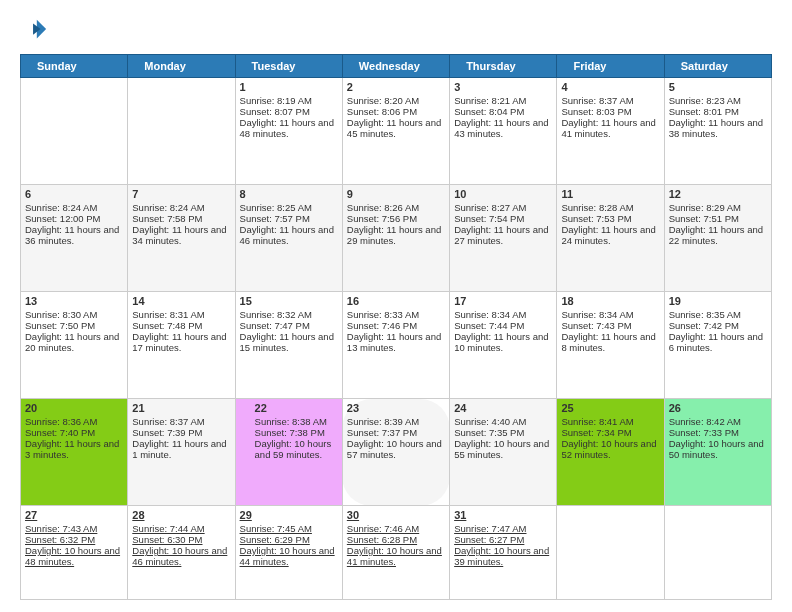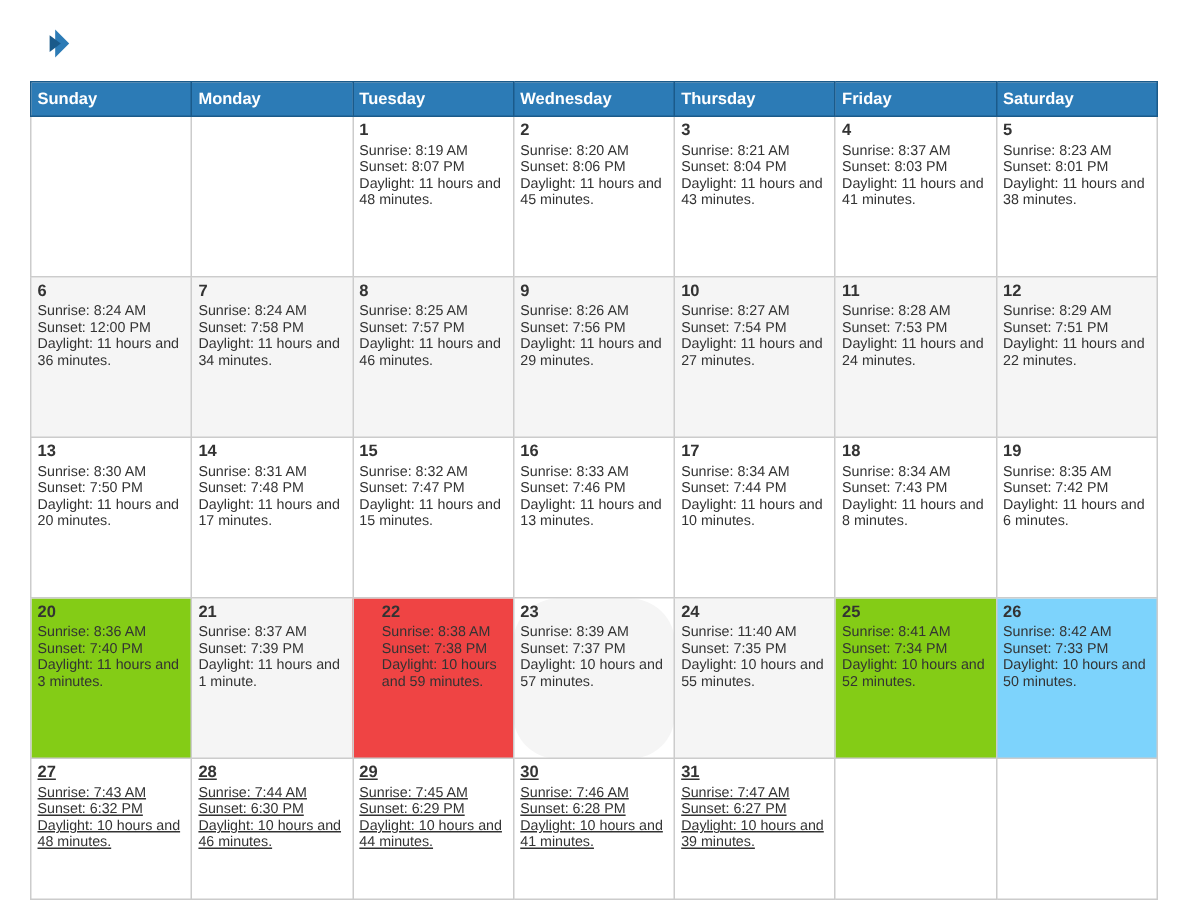--- a/index.html
+++ b/index.html
@@ -58,21 +58,21 @@
       flex: 1;
       border-collapse: collapse;
       width: 100%;
       table-layout: fixed;
     }
     .calendar th {
       background: #2c7bb6;
       color: #fff;
       font-size: 11px;
       font-weight: bold;
-      padding: 5px 4px;
+      padding: 5px 16px;
       text-align: left;
       border: 1px solid #1a5a8a;
     }
     .calendar td {
       border: 1px solid #ccc;
       vertical-align: top;
       padding: 3px 4px;
       font-size: 9.5px;
       color: #333;
       background: #fff;
@@ -252,45 +252,45 @@
             <div>Sunrise: 8:36 AM</div>
             <div>Sunset: 7:40 PM</div>
             <div>Daylight: 11 hours and 3 minutes.</div>
           </td>
           <td style="background: rgb(245, 245, 245);">
             <span class="day-num">21</span>
             <div>Sunrise: 8:37 AM</div>
             <div>Sunset: 7:39 PM</div>
             <div>Daylight: 11 hours and 1 minute.</div>
           </td>
-          <td style="background: #ef4444; padding-left: 19px;">
+          <td style="background: #f0abfc; padding-left: 19px;">
             <span class="day-num">22</span>
             <div>Sunrise: 8:38 AM</div>
             <div>Sunset: 7:38 PM</div>
             <div>Daylight: 10 hours and 59 minutes.</div>
           </td>
           <td style="background: rgb(245, 245, 245); border-radius: 30px;">
             <span class="day-num">23</span>
             <div>Sunrise: 8:39 AM</div>
             <div>Sunset: 7:37 PM</div>
             <div>Daylight: 10 hours and 57 minutes.</div>
           </td>
           <td style="background: rgb(245, 245, 245); margin-top: 20px;">
             <span class="day-num">24</span>
-            <div>Sunrise: 11:40 AM</div>
+            <div>Sunrise: 4:40 AM</div>
             <div>Sunset: 7:35 PM</div>
             <div>Daylight: 10 hours and 55 minutes.</div>
           </td>
           <td style="background: #84cc16;">
             <span class="day-num">25</span>
             <div>Sunrise: 8:41 AM</div>
             <div>Sunset: 7:34 PM</div>
             <div>Daylight: 10 hours and 52 minutes.</div>
           </td>
-          <td style="background: #7dd3fc;">
+          <td style="background: #86efac;">
             <span class="day-num">26</span>
             <div>Sunrise: 8:42 AM</div>
             <div>Sunset: 7:33 PM</div>
             <div>Daylight: 10 hours and 50 minutes.</div>
           </td>
         </tr>
         <tr class="last-row">
           <td>
             <span class="day-num">27</span>
             <div>Sunrise: 7:43 AM</div>

